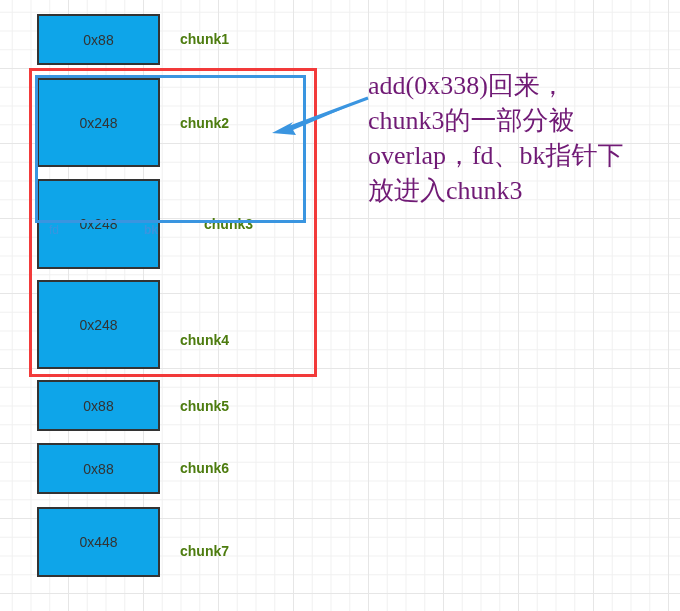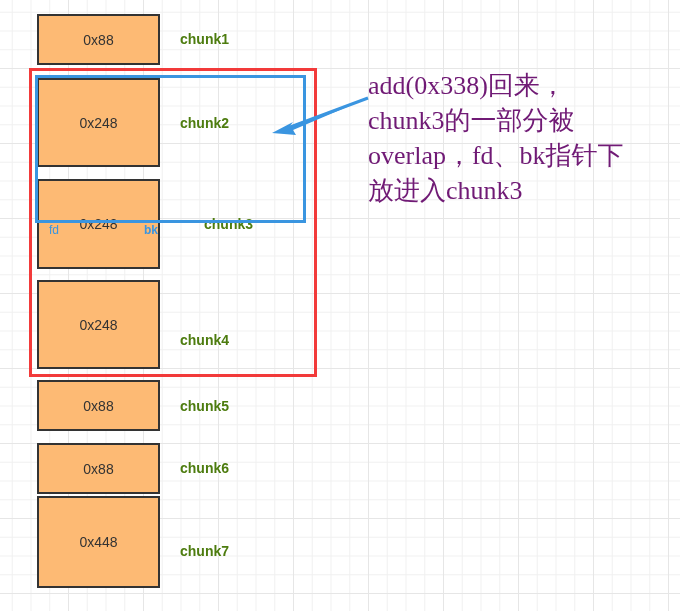--- a/index.html
+++ b/index.html
@@ -10,21 +10,21 @@
       linear-gradient(to right, #e6e6e6 1px, transparent 1px),
       linear-gradient(to bottom, #e6e6e6 1px, transparent 1px),
       linear-gradient(to right, #f0f0f0 1px, transparent 1px),
       linear-gradient(to bottom, #f0f0f0 1px, transparent 1px);
     background-size: 75px 75px, 75px 75px, 18.75px 18.75px, 18.75px 18.75px;
     background-position: -7px -7px, -7px -7px, -7px -7px, -7px -7px;
     font-family: "Liberation Sans", "DejaVu Sans", sans-serif;
   }
   .chunk {
     position: absolute; left: 37px; width: 123px;
-    border: 2px solid #333333; background: #fdba74;
+    border: 2px solid #333333; background: #0ea5e9;
     display: flex; align-items: center; justify-content: center;
     font-size: 14px; color: #333333; box-sizing: border-box;
   }
   .label {
     position: absolute; left: 180px; font-size: 14px; color: #4d7c0f; font-weight: bold;
   }
   .red-box {
     position: absolute; left: 29px; top: 68px; width: 288px; height: 309px;
     border: 3px solid #f23a3a; box-sizing: border-box;
   }
@@ -55,21 +55,21 @@
 
 <div class="chunk" style="top:280px;height:89px;">0x248</div>
 <div class="label" style="top:332px;">chunk4</div>
 
 <div class="chunk" style="top:380px;height:51px;">0x88</div>
 <div class="label" style="top:398px;">chunk5</div>
 
 <div class="chunk" style="top:443px;height:51px;">0x88</div>
 <div class="label" style="top:460px;">chunk6</div>
 
-<div class="chunk" style="top:496px;height:92px;">0x448</div>
+<div class="chunk" style="top:507px;height:70px;">0x448</div>
 <div class="label" style="top:543px;">chunk7</div>
 
 <div class="red-box"></div>
 <div class="blue-box"></div>
 
 <div class="ptr" style="left:49px;">fd</div>
 <div class="ptr" style="left:144px;font-weight:bold;">bk</div>
 
 <svg class="arrow" width="680" height="611">
   <polygon points="368,98 290,126 293,122 272,133 296,135 293,130" fill="#3a95e0"></polygon>

